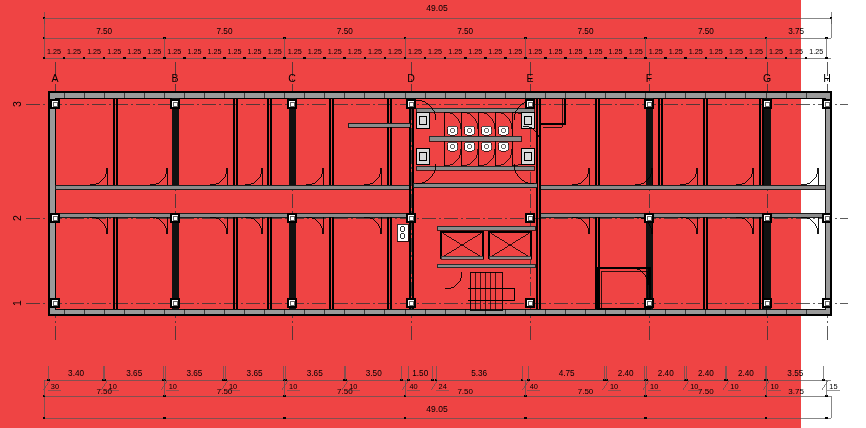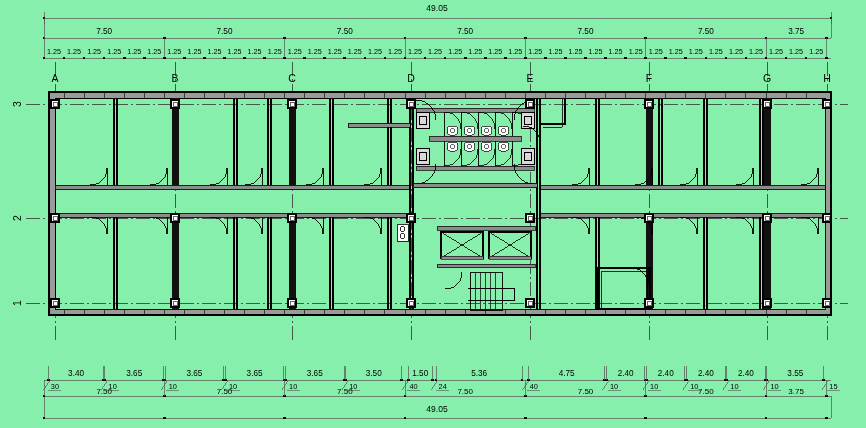--- a/index.html
+++ b/index.html
@@ -8,23 +8,23 @@
     background: #ffffff;
   }
   body {
     width: 866px;
     height: 428px;
     font-family: "Liberation Sans", sans-serif;
     overflow: hidden;
   }
   #plan-root {
     position: relative;
-    width: 866px;
+    width: 801px;
     height: 428px;
-    background: #86efac;
+    background: #ef4444;
   }
   #plan-svg {
     position: absolute;
     top: 0;
     left: 0;
   }
   text {
     font-family: "Liberation Sans", sans-serif;
     fill: #000000;
   }

